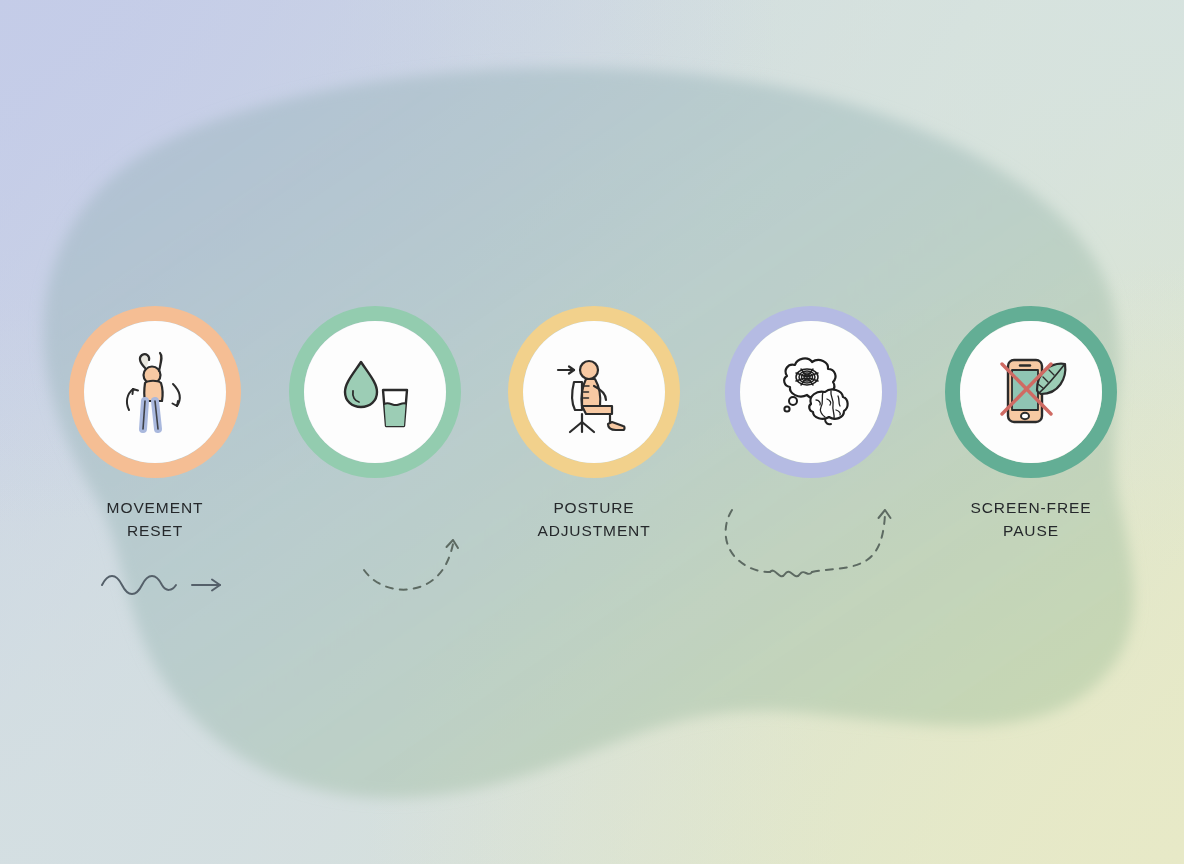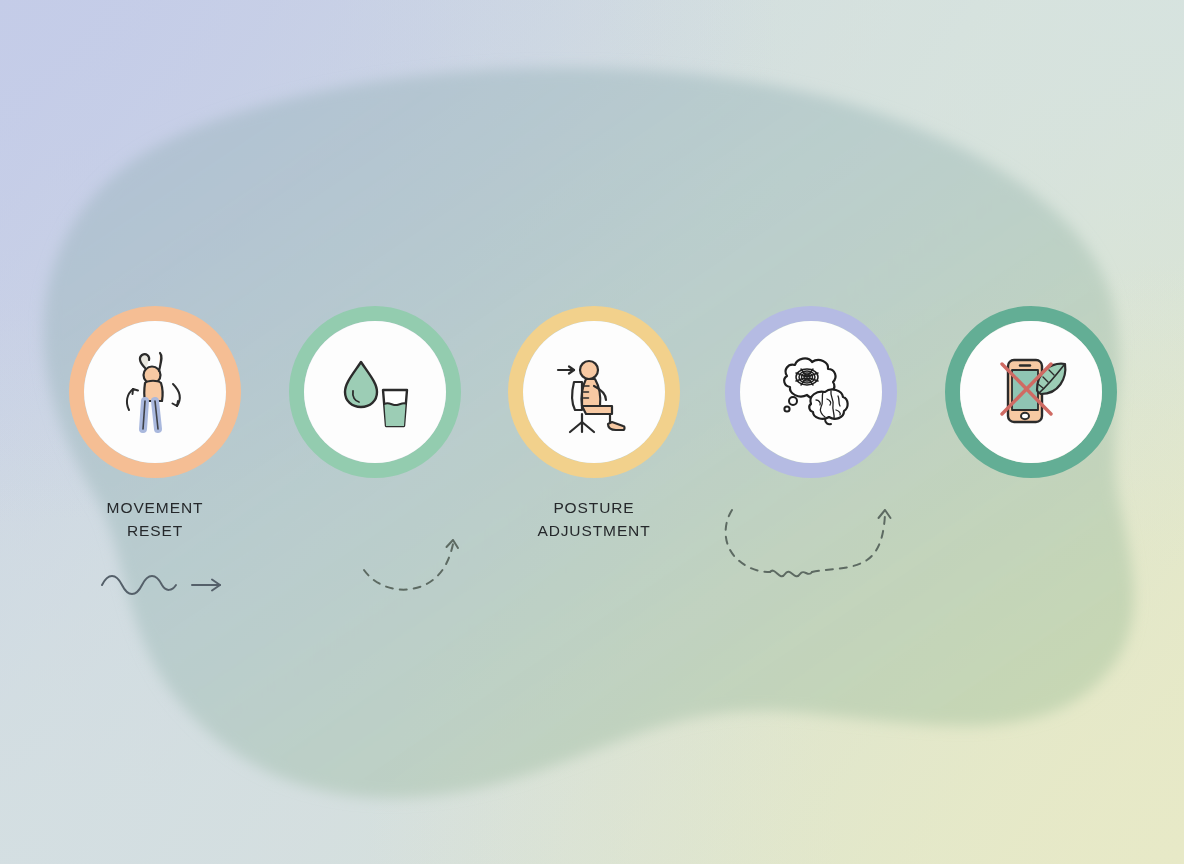--- a/index.html
+++ b/index.html
@@ -227,20 +227,22 @@
 
             <path d="M56,48 C56,30 70,20 84,22 C86,36 78,52 60,52 C58,51 56,50 56,48 Z" fill="#9ccdb5" stroke="#2b2b2b" stroke-width="2.2"></path>
             <path d="M58,51 C66,44 76,32 83,23" stroke="#2b2b2b" stroke-width="1.6"></path>
             <path d="M67,40 L62,35 M73,33 L68,28 M62,46 L57,42" stroke="#2b2b2b" stroke-width="1.4"></path>
 
             <path d="M21,22 L70,72" stroke="#cf6a63" stroke-width="3.4" stroke-linecap="round"></path>
             <path d="M70,22 L21,72" stroke="#cf6a63" stroke-width="3.4" stroke-linecap="round"></path>
           </svg>
         </div>
       </div>
+      <div class="label">SCREEN-FREE
+PAUSE</div>
     </div>
 
   </div>
 
   <svg class="connector" style="left:96px; top:563px;" width="130" height="45" viewBox="0 0 130 45" fill="none" stroke="#55606a" stroke-width="2" stroke-linecap="round" stroke-linejoin="round">
     <path d="M6,22 C12,10 20,10 26,22 C32,34 40,34 46,22 C52,10 60,10 66,22 C70,29 76,28 80,22"></path>
     <path d="M96,22 L124,22"></path>
     <path d="M124,22 l-8,-5.5 M124,22 l-8,5.5"></path>
   </svg>
 

